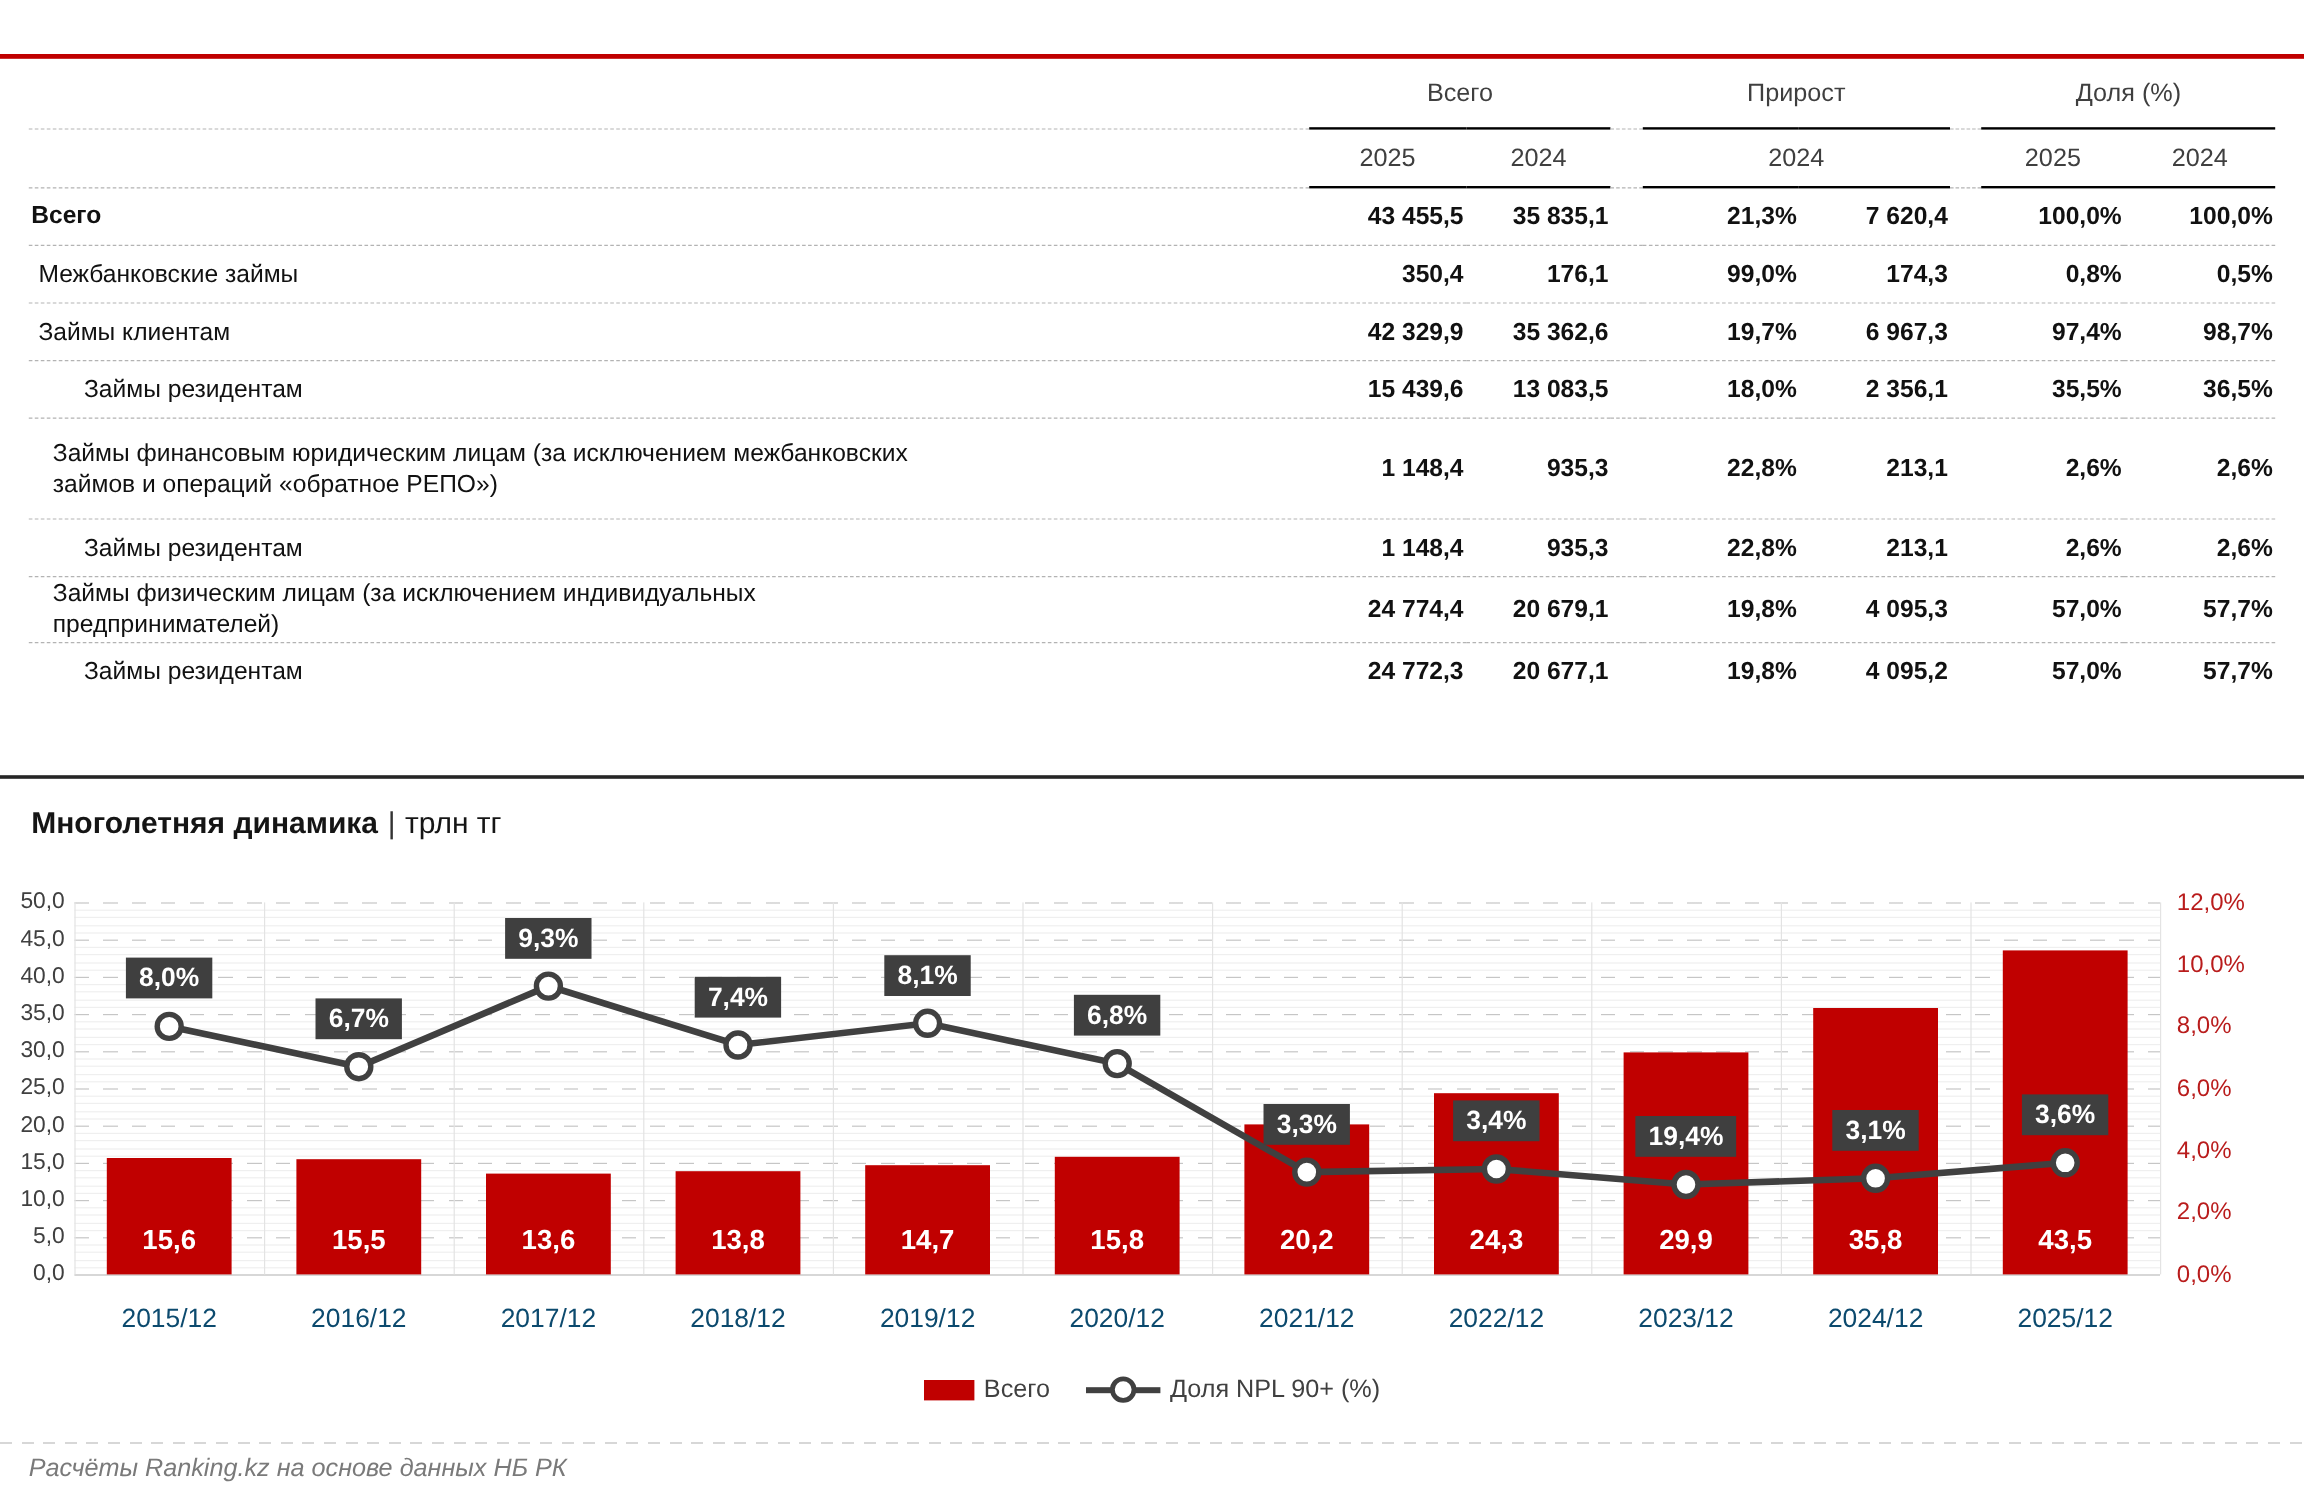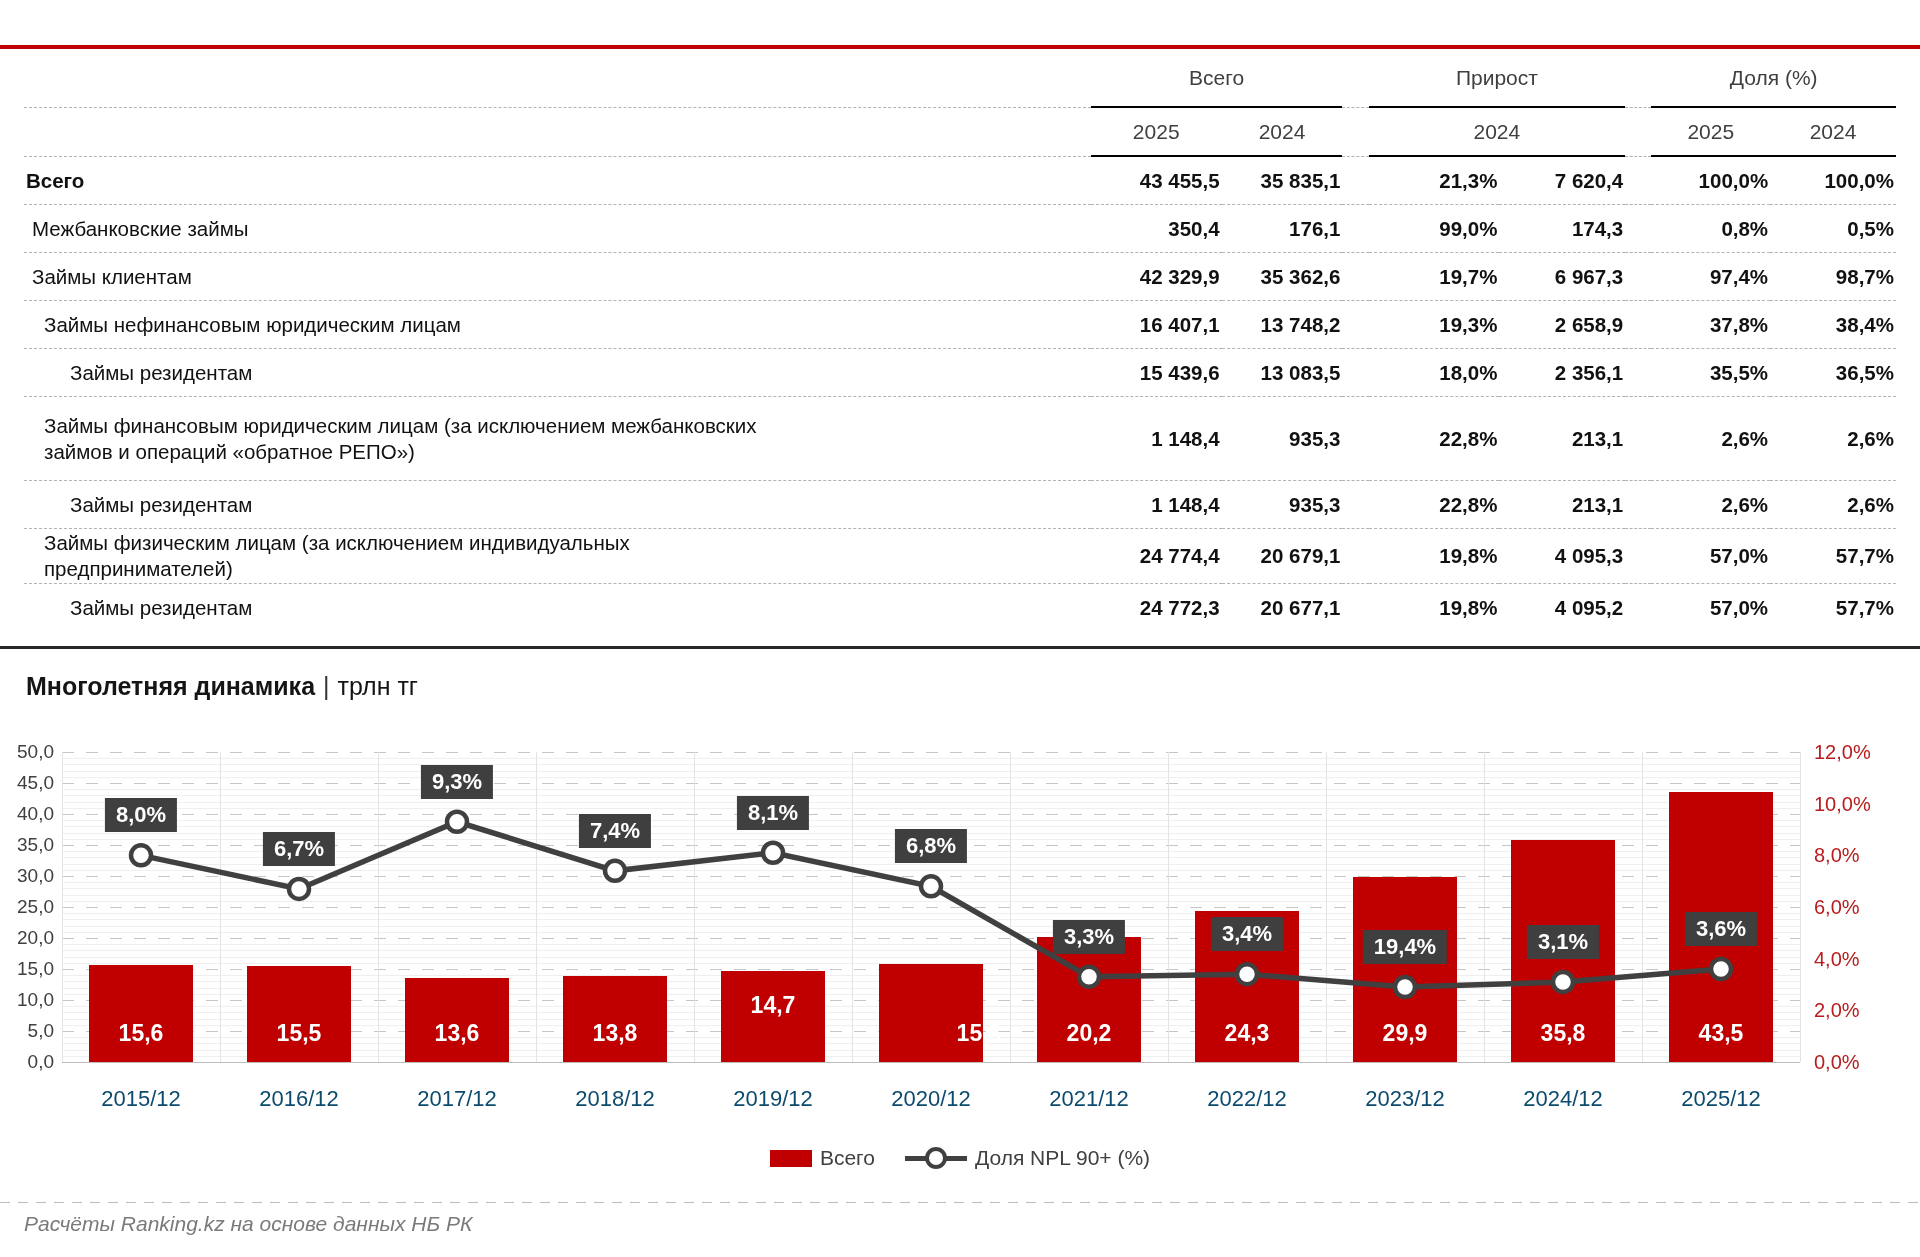--- a/index.html
+++ b/index.html
@@ -128,31 +128,20 @@
         <tr class="data">
           <td class="label ind1"><span class="lbl">Займы клиентам</span></td>
           <td class="num">42 329,9</td>
           <td class="num">35 362,6</td>
           <td></td>
           <td class="num">19,7%</td>
           <td class="num">6 967,3</td>
           <td></td>
           <td class="num">97,4%</td>
           <td class="num">98,7%</td>
-        </tr>
-        <tr class="data">
-          <td class="label ind2"><span class="lbl">Займы нефинансовым юридическим лицам</span></td>
-          <td class="num">16 407,1</td>
-          <td class="num">13 748,2</td>
-          <td></td>
-          <td class="num">19,3%</td>
-          <td class="num">2 658,9</td>
-          <td></td>
-          <td class="num">37,8%</td>
-          <td class="num">38,4%</td>
         </tr>
         <tr class="data">
           <td class="label ind3"><span class="lbl">Займы резидентам</span></td>
           <td class="num">15 439,6</td>
           <td class="num">13 083,5</td>
           <td></td>
           <td class="num">18,0%</td>
           <td class="num">2 356,1</td>
           <td></td>
           <td class="num">35,5%</td>
@@ -294,23 +283,23 @@
       <div class="axis-right-label" style="left: 1814px; top: 741px;">12,0%</div>
       <div class="bar" style="left: 89px; top: 965.28px; width: 104px; height: 96.72px; background: rgb(192, 0, 0);"></div>
       <div class="bar-label" style="left: 89px; top: 1020px; width: 104px;">15,6</div>
       <div class="bar" style="left: 247px; top: 965.9px; width: 104px; height: 96.1px; background: rgb(192, 0, 0);"></div>
       <div class="bar-label" style="left: 247px; top: 1020px; width: 104px;">15,5</div>
       <div class="bar" style="left: 405px; top: 977.68px; width: 104px; height: 84.32px; background: rgb(192, 0, 0);"></div>
       <div class="bar-label" style="left: 405px; top: 1020px; width: 104px;">13,6</div>
       <div class="bar" style="left: 563px; top: 976.44px; width: 104px; height: 85.56px; background: rgb(192, 0, 0);"></div>
       <div class="bar-label" style="left: 563px; top: 1020px; width: 104px;">13,8</div>
       <div class="bar" style="left: 721px; top: 970.86px; width: 104px; height: 91.14px; background: rgb(192, 0, 0);"></div>
-      <div class="bar-label" style="left: 721px; top: 992px; width: 104px;">14,7</div>
+      <div class="bar-label" style="left: 721px; top: 1020px; width: 104px;">14,7</div>
       <div class="bar" style="left: 879px; top: 964.04px; width: 104px; height: 97.96px; background: rgb(192, 0, 0);"></div>
-      <div class="bar-label" style="left: 879px; top: 1020px; width: 104px; margin-left: 48px;">15,8</div>
+      <div class="bar-label" style="left: 879px; top: 1020px; width: 104px;">15,8</div>
       <div class="bar" style="left: 1037px; top: 936.76px; width: 104px; height: 125.24px; background: rgb(192, 0, 0);"></div>
       <div class="bar-label" style="left: 1037px; top: 1020px; width: 104px;">20,2</div>
       <div class="bar" style="left: 1195px; top: 911.34px; width: 104px; height: 150.66px; background: rgb(192, 0, 0);"></div>
       <div class="bar-label" style="left: 1195px; top: 1020px; width: 104px;">24,3</div>
       <div class="bar" style="left: 1353px; top: 876.62px; width: 104px; height: 185.38px; background: rgb(192, 0, 0);"></div>
       <div class="bar-label" style="left: 1353px; top: 1020px; width: 104px;">29,9</div>
       <div class="bar" style="left: 1511px; top: 840.04px; width: 104px; height: 221.96px; background: rgb(192, 0, 0);"></div>
       <div class="bar-label" style="left: 1511px; top: 1020px; width: 104px;">35,8</div>
       <div class="bar" style="left: 1669px; top: 792.3px; width: 104px; height: 269.7px; background: rgb(192, 0, 0);"></div>
       <div class="bar-label" style="left: 1669px; top: 1020px; width: 104px;">43,5</div>

